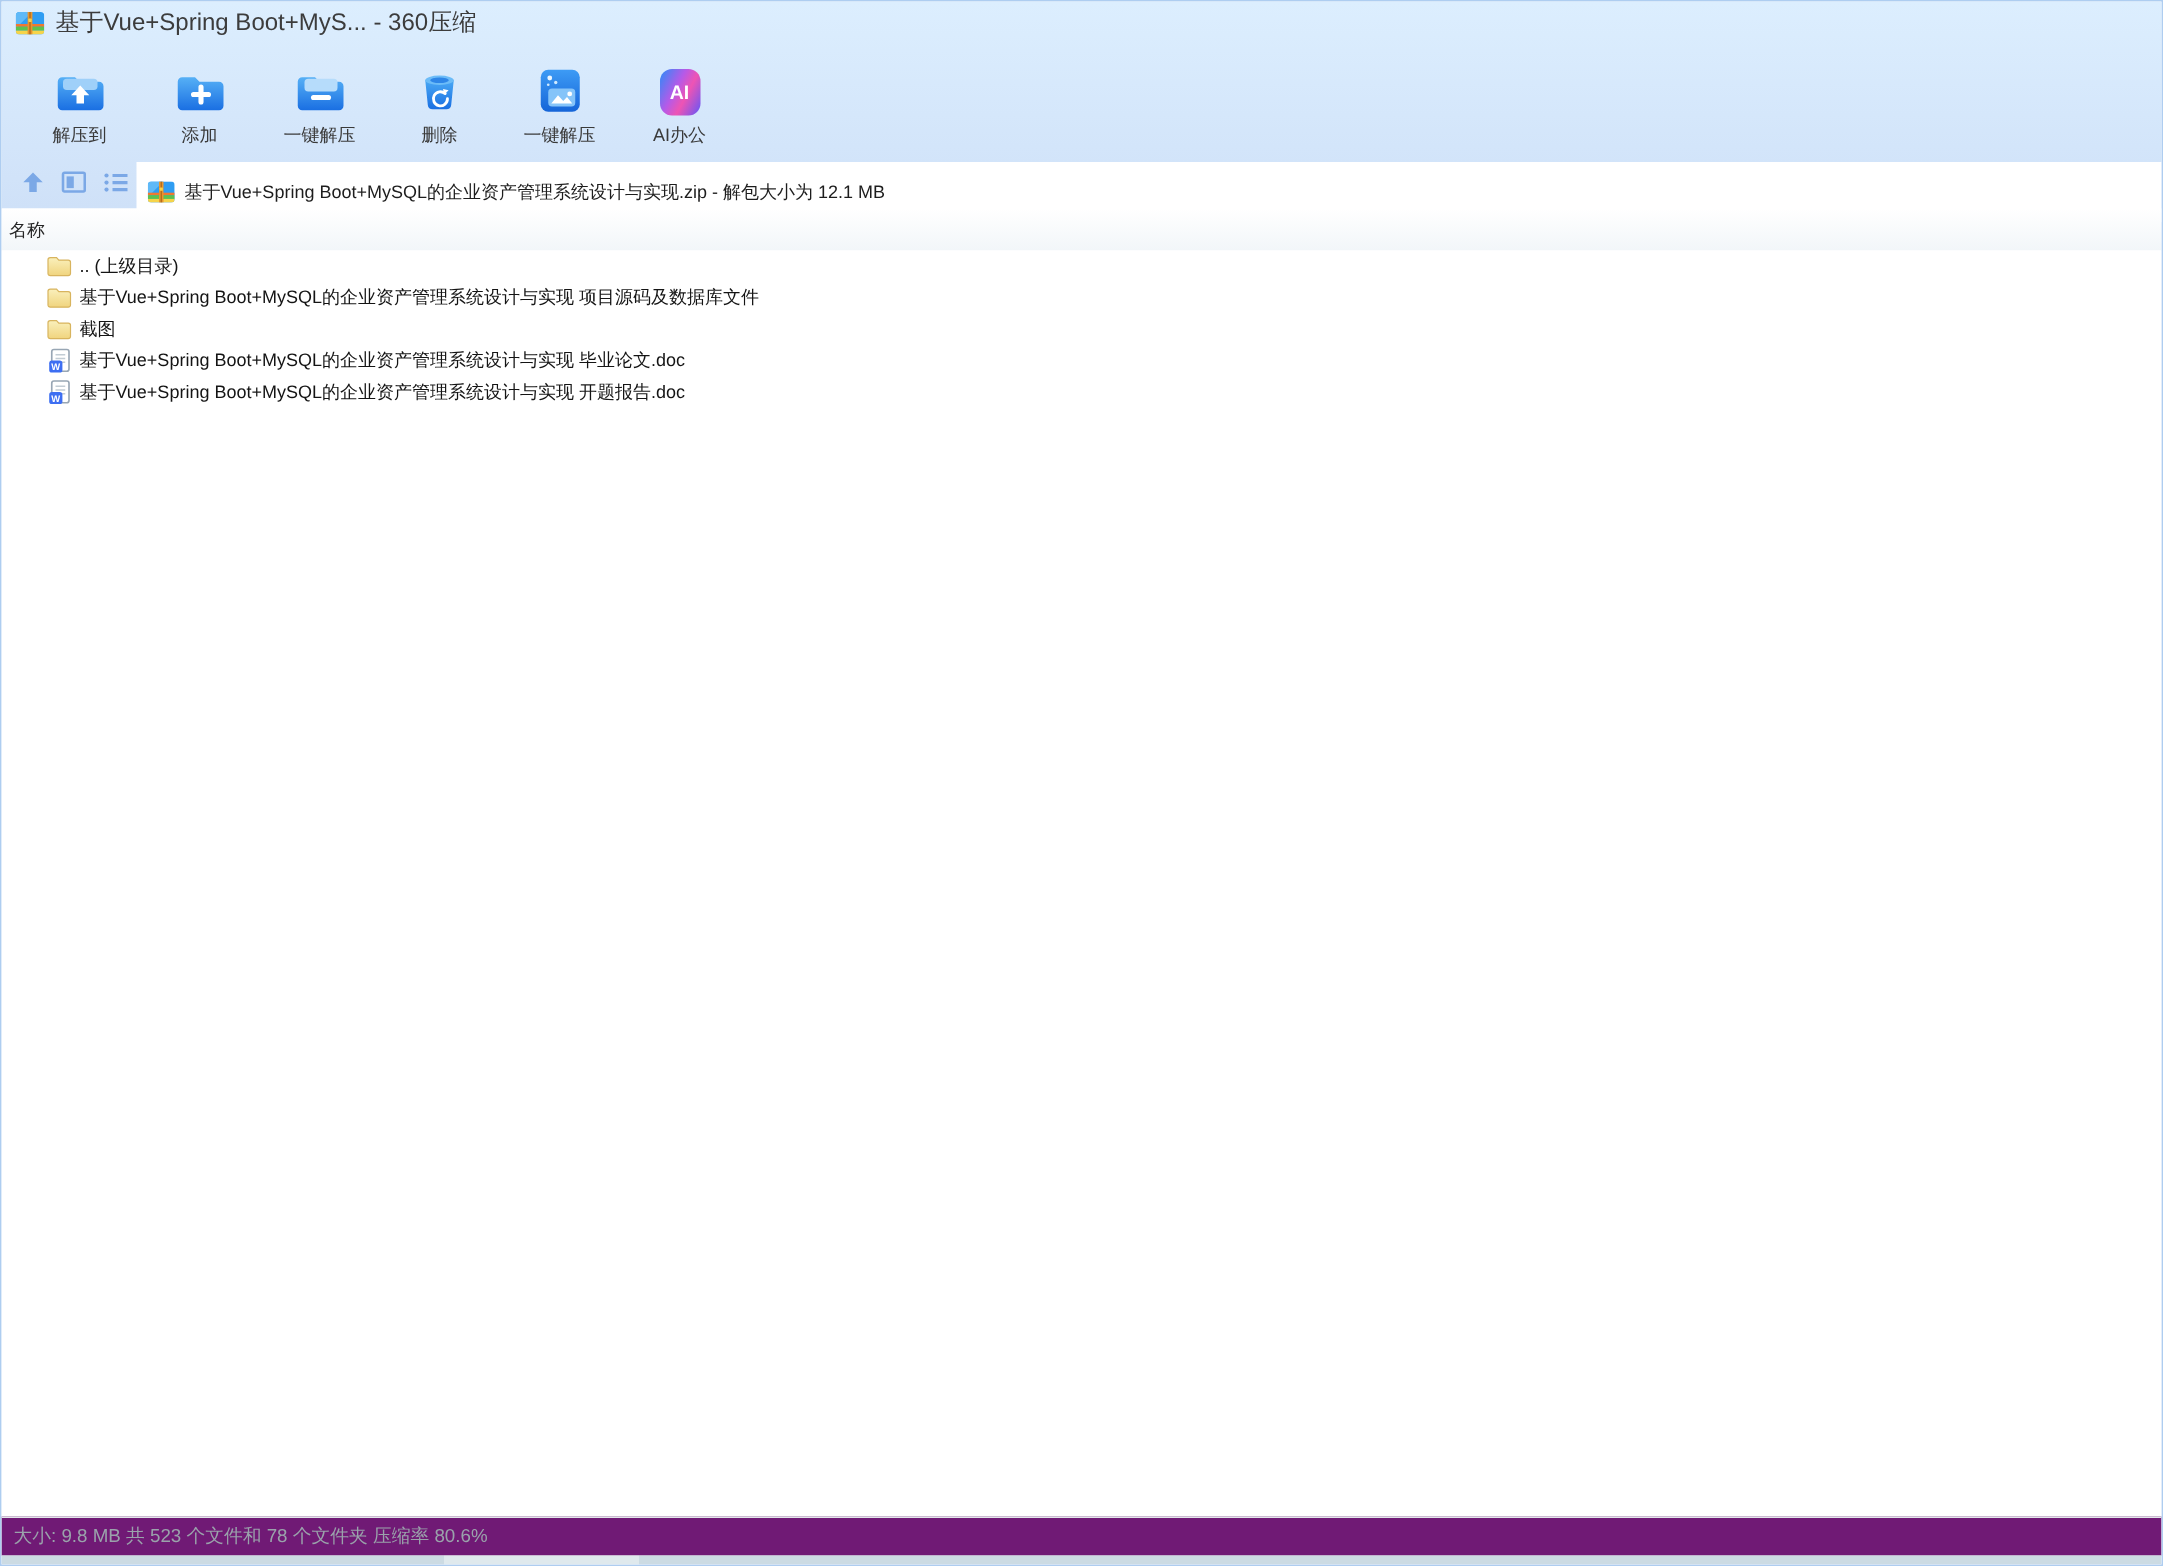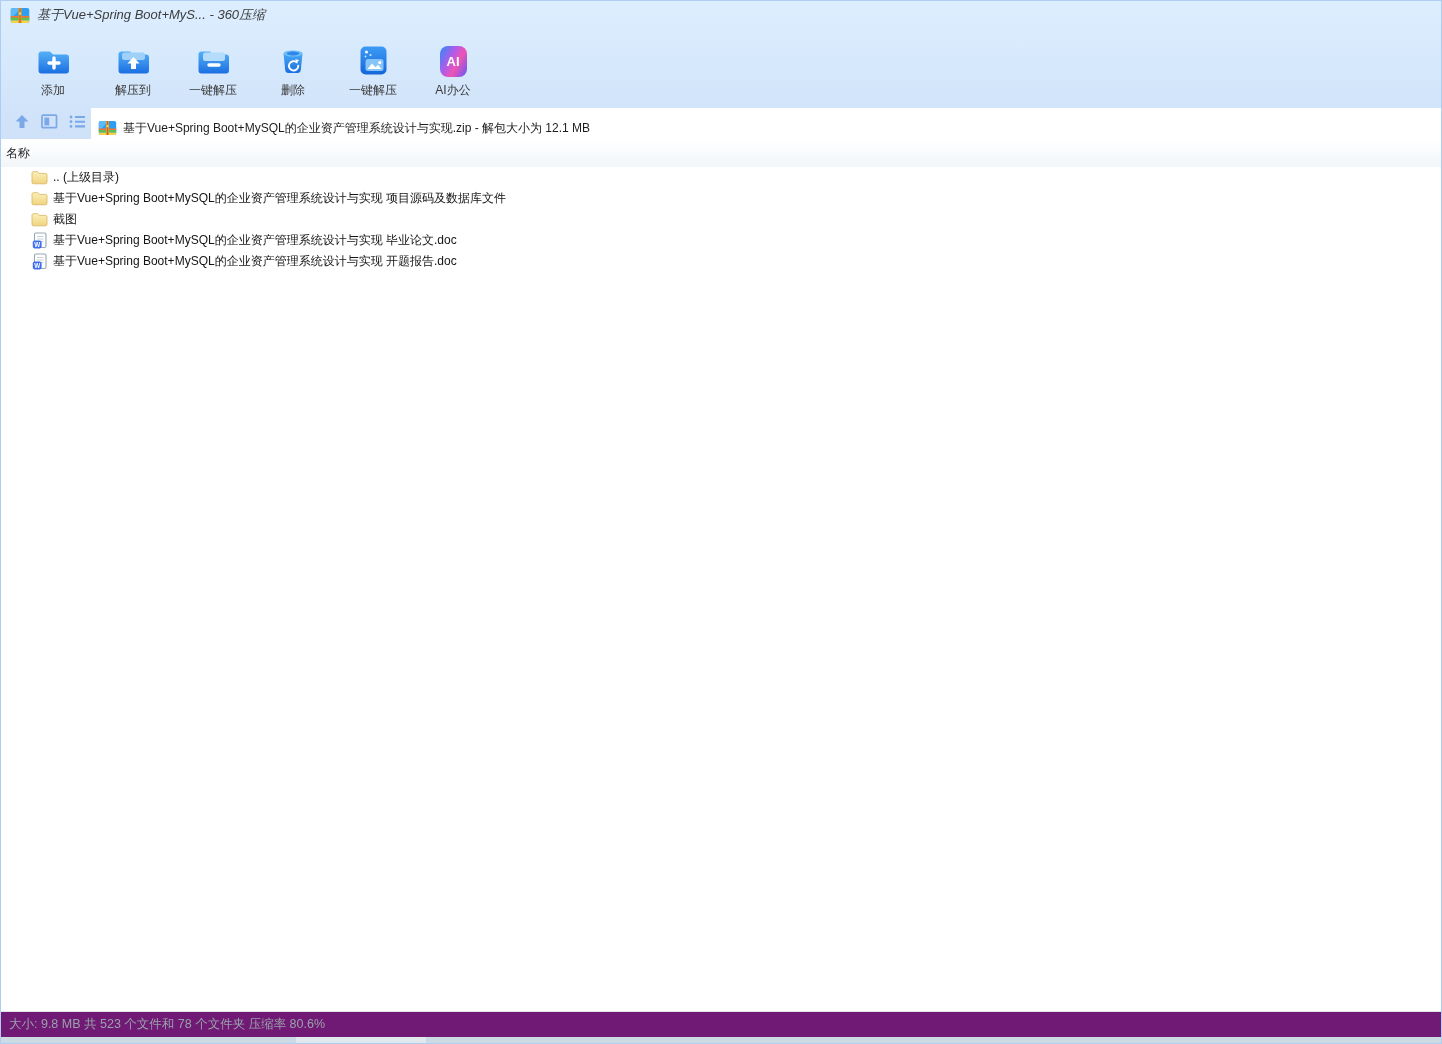--- a/index.html
+++ b/index.html
@@ -7,21 +7,21 @@
   body { font-family:"Liberation Sans", sans-serif; }
   .app { position:relative; width:1442px; height:1044px; background:#ffffff;
          border:1px solid #aecdf0; overflow:hidden; }
 
   
   .chrome { position:absolute; top:0; left:0; right:0; height:138px;
             background:linear-gradient(180deg,#dceefe 0%,#d5e7fb 55%,#cfe1f8 100%); }
 
   .titlebar { position:absolute; top:0; left:0; right:0; height:28px;
               display:flex; align-items:center; gap:7px; padding-left:9px; }
-  .titlebar .title { font-size:13px; color:#3c3c3c;font-style:italic; }
+  .titlebar .title { font-size:16px; color:#3c3c3c; }
 
   .toolbar { position:absolute; top:28px; left:12px; height:76px; display:flex; }
   .tbtn { width:80px; display:flex; flex-direction:column; align-items:center;
           padding-top:8px; cursor:default; }
   .ticon { position:relative; height:40px; display:flex; align-items:flex-end;
            justify-content:center; }
   .tlabel { margin-top:5px; font-size:12px; color:#3a3a3a; white-space:nowrap; }
   .new-badge { position:absolute; top:-7px; right:-17px; background:#e8374b;
                color:#fff; font-size:9px; font-style:italic; font-weight:bold;
                padding:1.5px 6px 2px 6px; border-radius:8px 8px 8px 2px; }
@@ -85,47 +85,47 @@
       </span>
       <span class="title">基于Vue+Spring Boot+MyS... - 360压缩</span>
     </div>
 
     <div class="toolbar">
 
       <div class="tbtn">
         <span class="ticon">
           <svg width="37" height="31" viewBox="0 0 37 31">
             <defs>
+                <linearGradient id="gB" x1="0" y1="0" x2="0" y2="1">
+              <stop offset="0" stop-color="#56b0f6"></stop>
+                  <stop offset="1" stop-color="#1a6fe2"></stop>
+                </linearGradient>
+              </defs>
+            <path d="M3.5 8.5 a3 3 0 0 1 3-3 h8.5 l3 3 h13 a3 3 0 0 1 3 3 v13 a3 3 0 0 1 -3 3 h-24.5 a3 3 0 0 1 -3 -3 z" fill="url(#gB)"></path>
+            <rect x="7" y="6.5" width="23" height="7.5" rx="2.5" fill="#9fd0f9"></rect>
+            <path d="M18.5 11 l6 6.5 h-3.5 v5.5 h-5 v-5.5 h-3.5 z" fill="#ffffff"></path>
+          </svg>
+        </span>
+        <span class="tlabel">解压到</span>
+      </div>
+
+      <div class="tbtn">
+        <span class="ticon">
+          <svg width="37" height="31" viewBox="0 0 37 31">
+            <defs>
                 <linearGradient id="gA" x1="0" y1="0" x2="0" y2="1">
               <stop offset="0" stop-color="#56b0f6"></stop>
                   <stop offset="1" stop-color="#1a6fe2"></stop>
                 </linearGradient>
               </defs>
             <path d="M3.5 8.5 a3 3 0 0 1 3-3 h8.5 l3 3 h13 a3 3 0 0 1 3 3 v13 a3 3 0 0 1 -3 3 h-24.5 a3 3 0 0 1 -3 -3 z" fill="url(#gA)"></path>
             <path d="M19 12 v10 M14 17 h10" stroke="#ffffff" stroke-width="3.4" stroke-linecap="round"></path>
           </svg>
         </span>
         <span class="tlabel">添加</span>
-      </div>
-
-      <div class="tbtn">
-        <span class="ticon">
-          <svg width="37" height="31" viewBox="0 0 37 31">
-            <defs>
-                <linearGradient id="gB" x1="0" y1="0" x2="0" y2="1">
-              <stop offset="0" stop-color="#56b0f6"></stop>
-                  <stop offset="1" stop-color="#1a6fe2"></stop>
-                </linearGradient>
-              </defs>
-            <path d="M3.5 8.5 a3 3 0 0 1 3-3 h8.5 l3 3 h13 a3 3 0 0 1 3 3 v13 a3 3 0 0 1 -3 3 h-24.5 a3 3 0 0 1 -3 -3 z" fill="url(#gB)"></path>
-            <rect x="7" y="6.5" width="23" height="7.5" rx="2.5" fill="#9fd0f9"></rect>
-            <path d="M18.5 11 l6 6.5 h-3.5 v5.5 h-5 v-5.5 h-3.5 z" fill="#ffffff"></path>
-          </svg>
-        </span>
-        <span class="tlabel">解压到</span>
       </div>
 
       <div class="tbtn">
         <span class="ticon">
           <svg width="37" height="31" viewBox="0 0 37 31">
             <defs>
                 <linearGradient id="gD" x1="0" y1="0" x2="0" y2="1">
               <stop offset="0" stop-color="#56b0f6"></stop>
                   <stop offset="1" stop-color="#1a6fe2"></stop>
                 </linearGradient>

